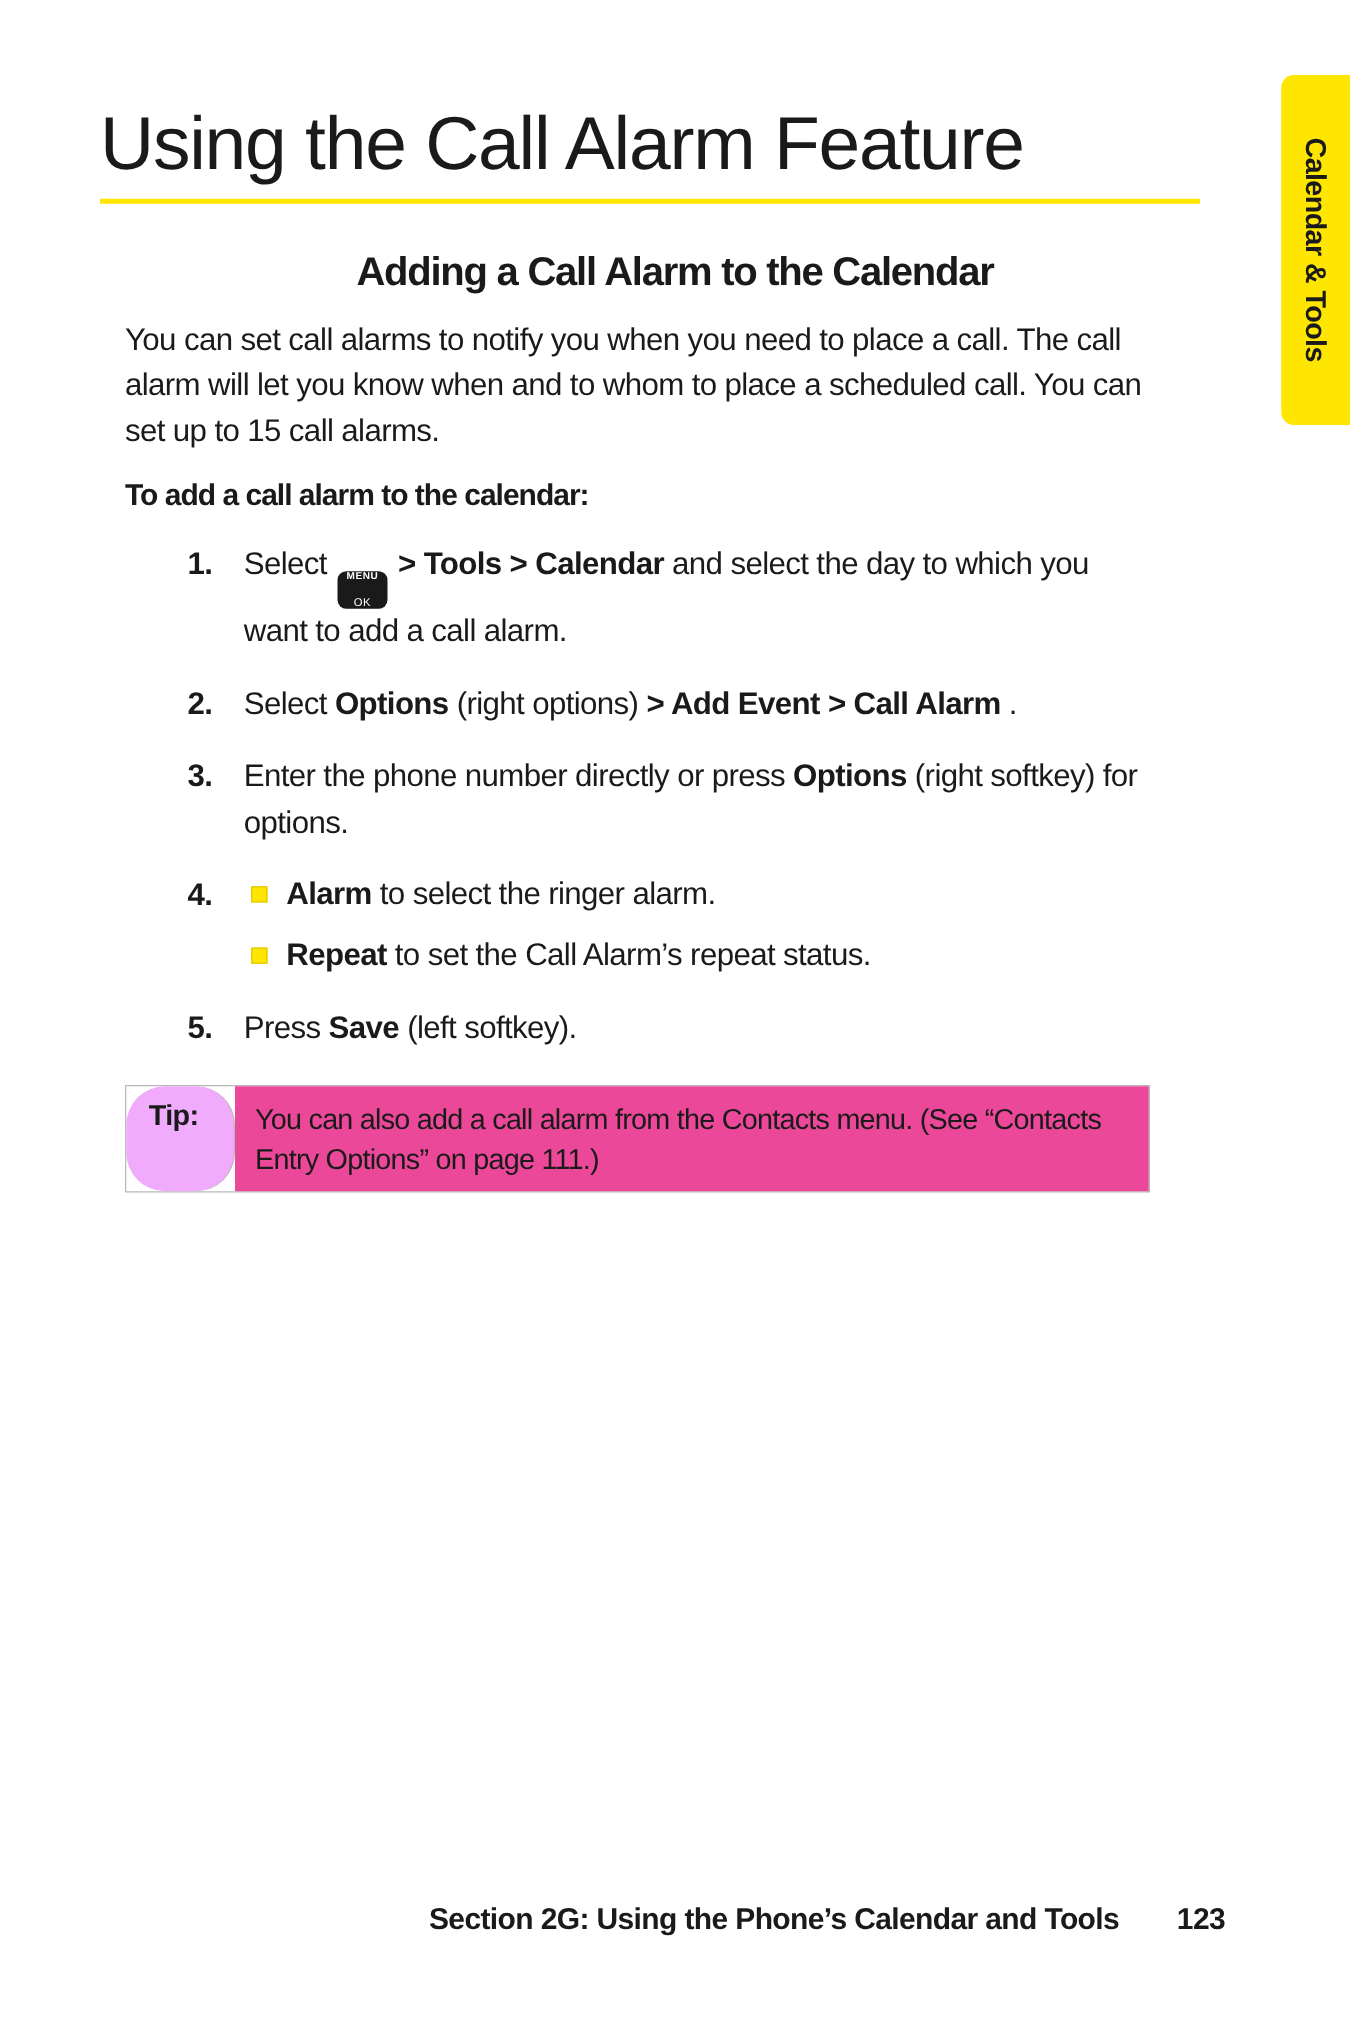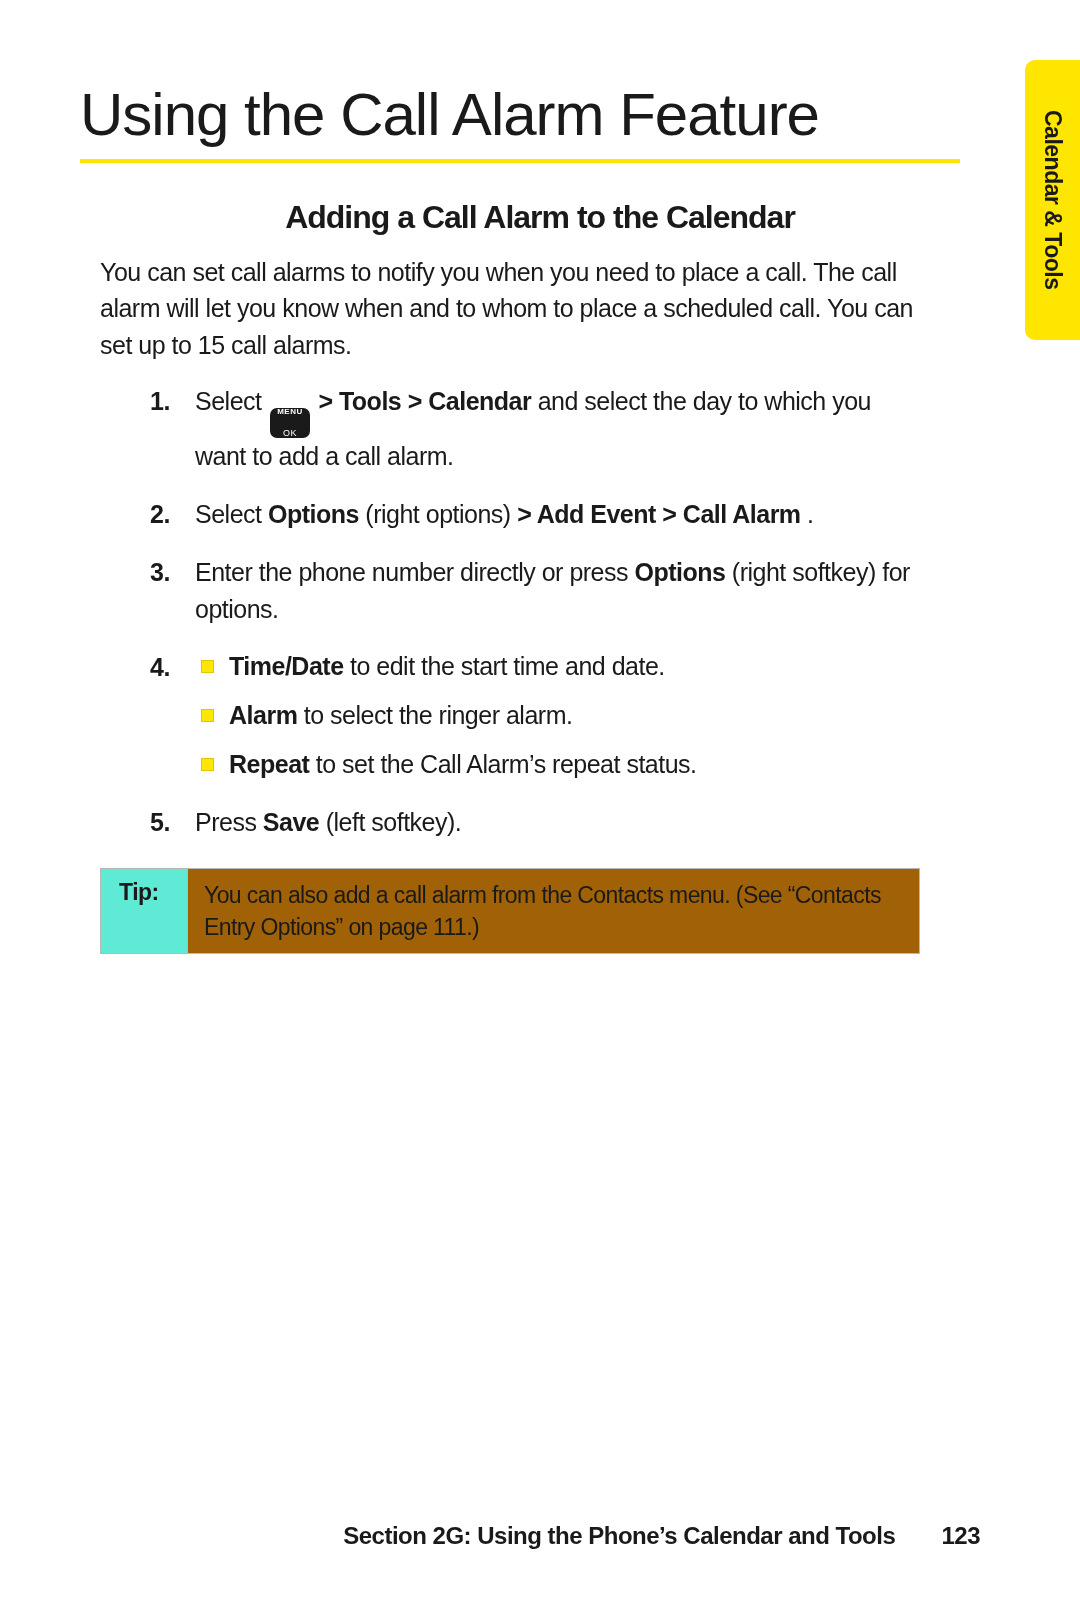--- a/index.html
+++ b/index.html
@@ -130,30 +130,31 @@
     border: 1px solid #e0c800;
   }
   
   .tip-box {
     display: flex;
     margin: 28px 60px 0 20px;
     border: 1px solid #b8b8b8;
     font-size: 23px;
   }
   .tip-label {
-    background: #5eead4;
+    background: #f0abfc;
     font-weight: 700;
     padding: 10px 18px;
     border-right: 1px solid #b8b8b8;
     display: flex;
     align-items: flex-start;
     min-width: 50px;
+    border-radius: 31px;
   }
   .tip-text {
-    background: #a16207;
+    background: #ec4899;
     padding: 10px 16px;
     flex: 1;
     line-height: 1.4;
     letter-spacing: -0.6px;
   }
   
   .footer {
     position: absolute;
     bottom: 70px;
     right: 100px;
@@ -172,20 +173,21 @@
     <span>Calendar &amp; Tools</span>
   </div>
 
   <h1 class="title">Using the Call Alarm Feature</h1>
   <div class="yellow-rule"></div>
 
   <h2 class="subtitle">Adding a Call Alarm to the Calendar</h2>
 
   <p class="intro">You can set call alarms to notify you when you need to place a call. The call alarm will let you know when and to whom to place a scheduled call. You can set up to 15 call alarms.</p>
 
+  <p class="lead">To add a call alarm to the calendar:</p>
 
   <ol class="steps">
 
     <li>
       <span>Select </span>
       <span class="key-icon">
         <span class="t1">MENU</span>
         <span class="t2">OK</span>
       </span>
       <span class="b"> &gt; Tools &gt; Calendar</span>
@@ -201,24 +203,20 @@
     </li>
 
     <li>
       <span>Enter the phone number directly or press </span>
       <span class="b">Options</span>
       <span> (right softkey) for options.</span>
     </li>
 
     <li>
       <ul class="sub">
-        <li>
-          <span class="b">Time/Date</span>
-          <span> to edit the start time and date.</span>
-        </li>
         <li>
           <span class="b">Alarm</span>
           <span> to select the ringer alarm.</span>
         </li>
         <li>
           <span class="b">Repeat</span>
           <span> to set the Call Alarm’s repeat status.</span>
         </li>
       </ul>
     </li>

